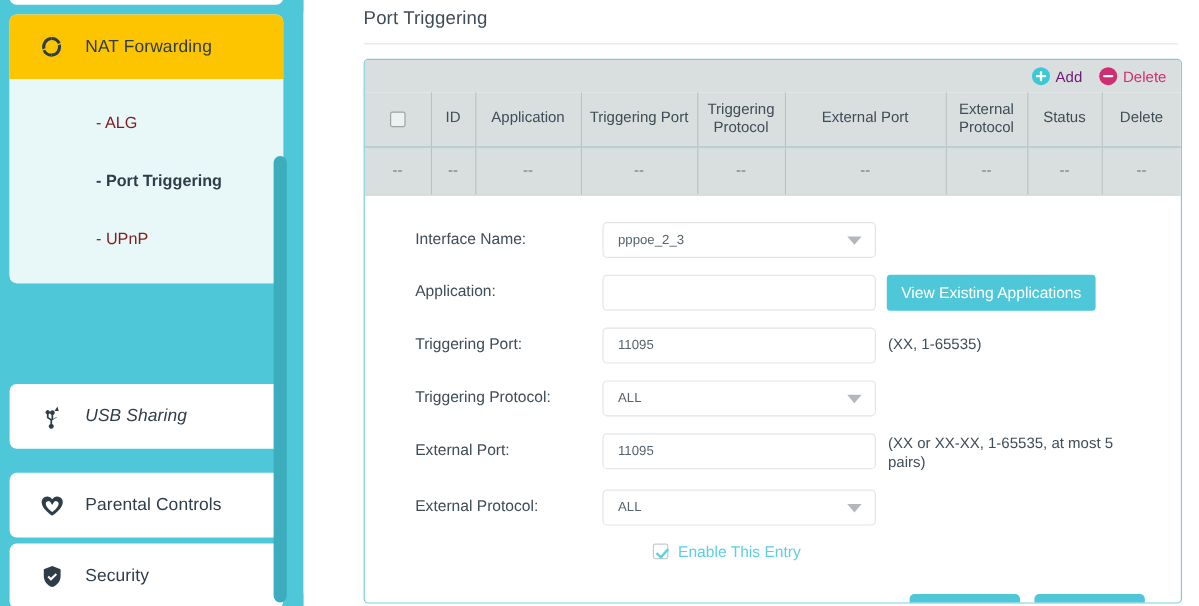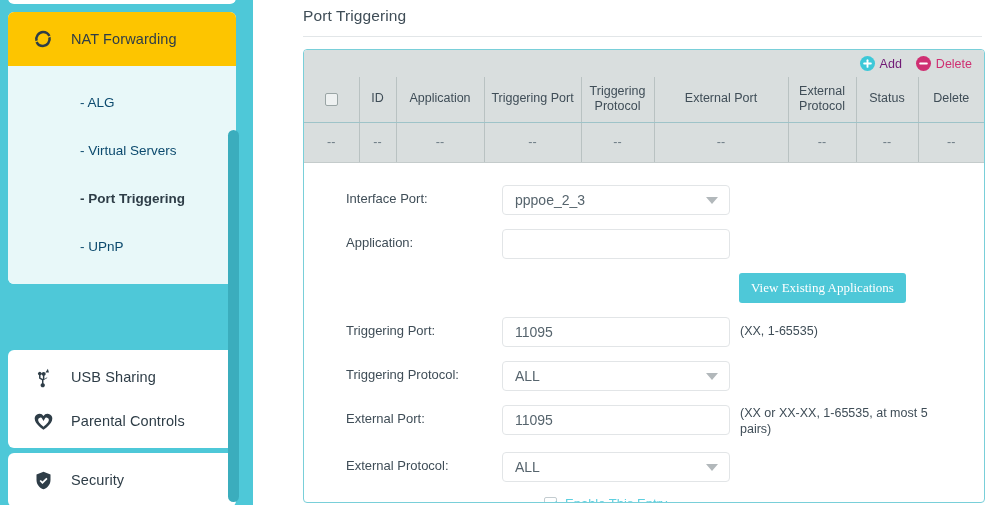--- a/index.html
+++ b/index.html
@@ -49,21 +49,21 @@
   .submenu {
     background: #e8f8f9;
     border-radius: 0 0 6px 6px;
     padding: 12px 0 14px 0;
   }
   .submenu-item {
     height: 48px;
     display: flex; align-items: center;
     padding-left: 72px;
     font-size: 13.5px;
-    color: #0c4a6e;
+    color: #7f1d1d;
     white-space: nowrap;
   }
   .submenu-item.selected { color: #2e3d47; font-weight: bold; }
 
   .scroll-track {
     position: absolute;
     right: 8px; top: 0;
     width: 22px; height: 505px;
     background: transparent;
   }
@@ -169,21 +169,21 @@
     color: #3f4d57;
     line-height: 28px;
     flex: 0 0 auto;
   }
   .ctl { width: 228px; flex: 0 0 auto; position: relative; }
   .inp, .sel {
     width: 228px; height: 30px;
     border: 1px solid #e2e5e7;
     border-radius: 4px;
     background: #fff;
-    font-size: 14px;
+    font-size: 11px;
     color: #56646d;
     padding: 0 12px;
     line-height: 28px;
     font-family: "Liberation Sans", sans-serif;
     outline: none;
     display: block;
   }
   .sel { position: relative; }
   .caret {
     position: absolute;
@@ -203,23 +203,22 @@
   }
   .view-apps {
     margin-left: 9px;
     height: 30px;
     background: #4ec8d8;
     color: #ffffff;
     font-size: 13px;
     border: none; border-radius: 3px;
     padding: 0 12px;
     cursor: pointer;
-    font-family: Liberation Serif, serif;
+    font-family: Liberation Sans, sans-serif;
     white-space: nowrap;
-    margin-top: 44px;
   }
   .enable-row {
     display: flex; align-items: center;
     padding-left: 240px;
     margin-top: 6px; margin-bottom: 8px;
   }
   .chk {
     width: 13px; height: 13px;
     border: 1px solid #c3ccd0;
     border-radius: 2px;
@@ -271,27 +270,26 @@
             <path d="M12 3a9 9 0 0 1 8.2 5.3l-2.5 1.1A6.3 6.3 0 0 0 12 5.8V3z"></path>
             <path d="M20.3 9.6A9 9 0 0 1 12 21v-2.8a6.2 6.2 0 0 0 5.7-7.5l2.6-1.1z"></path>
             <path d="M12 21a9 9 0 0 1-8.2-5.3l2.5-1.1A6.3 6.3 0 0 0 12 18.2V21z"></path>
             <path d="M3.7 14.4A9 9 0 0 1 12 3v2.8a6.2 6.2 0 0 0-5.7 7.5l-2.6 1.1z"></path>
           </svg>
         </span>
         <span class="nav-label">NAT Forwarding</span>
       </div>
       <div class="submenu">
         <div class="submenu-item">- ALG</div>
-        <div class="submenu-item">- Virtual Servers</div>
         <div class="submenu-item selected">- Port Triggering</div>
         <div class="submenu-item">- UPnP</div>
       </div>
     </div>
 
-    <div class="nav-card" style="top:350px;">
+    <div class="nav-card" style="top:320px;font-style:italic;">
       <div class="nav-head">
         <span class="nav-icon">
           <svg width="22" height="22" viewBox="0 0 24 24" fill="currentColor">
             <path d="M17.3 3l-2.6 4.1h1.9v5.3l-3.1 1.9v-3.6a2.2 2.2 0 1 0-1.6 0v3.6l-2.6-1.6V10a1.9 1.9 0 1 0-1.6 0v3.5l3.2 2v3.3a2.3 2.3 0 1 0 1.6 0v-3.2l4.1-2.6V7.1h1.9L17.3 3z"></path>
           </svg>
         </span>
         <span class="nav-label">USB Sharing</span>
       </div>
     </div>
 
@@ -387,21 +385,21 @@
             <td>--</td>
             <td>--</td>
             <td>--</td>
           </tr>
         </tbody>
       </table>
 
       <div class="form">
 
         <div class="row">
-          <div class="lab">Interface Port:</div>
+          <div class="lab">Interface Name:</div>
           <div class="ctl">
             <div class="sel">pppoe_2_3</div>
             <span class="caret"></span>
           </div>
         </div>
 
         <div class="row">
           <div class="lab">Application:</div>
           <div class="ctl">
             <input class="inp" type="text" value="" style="">

